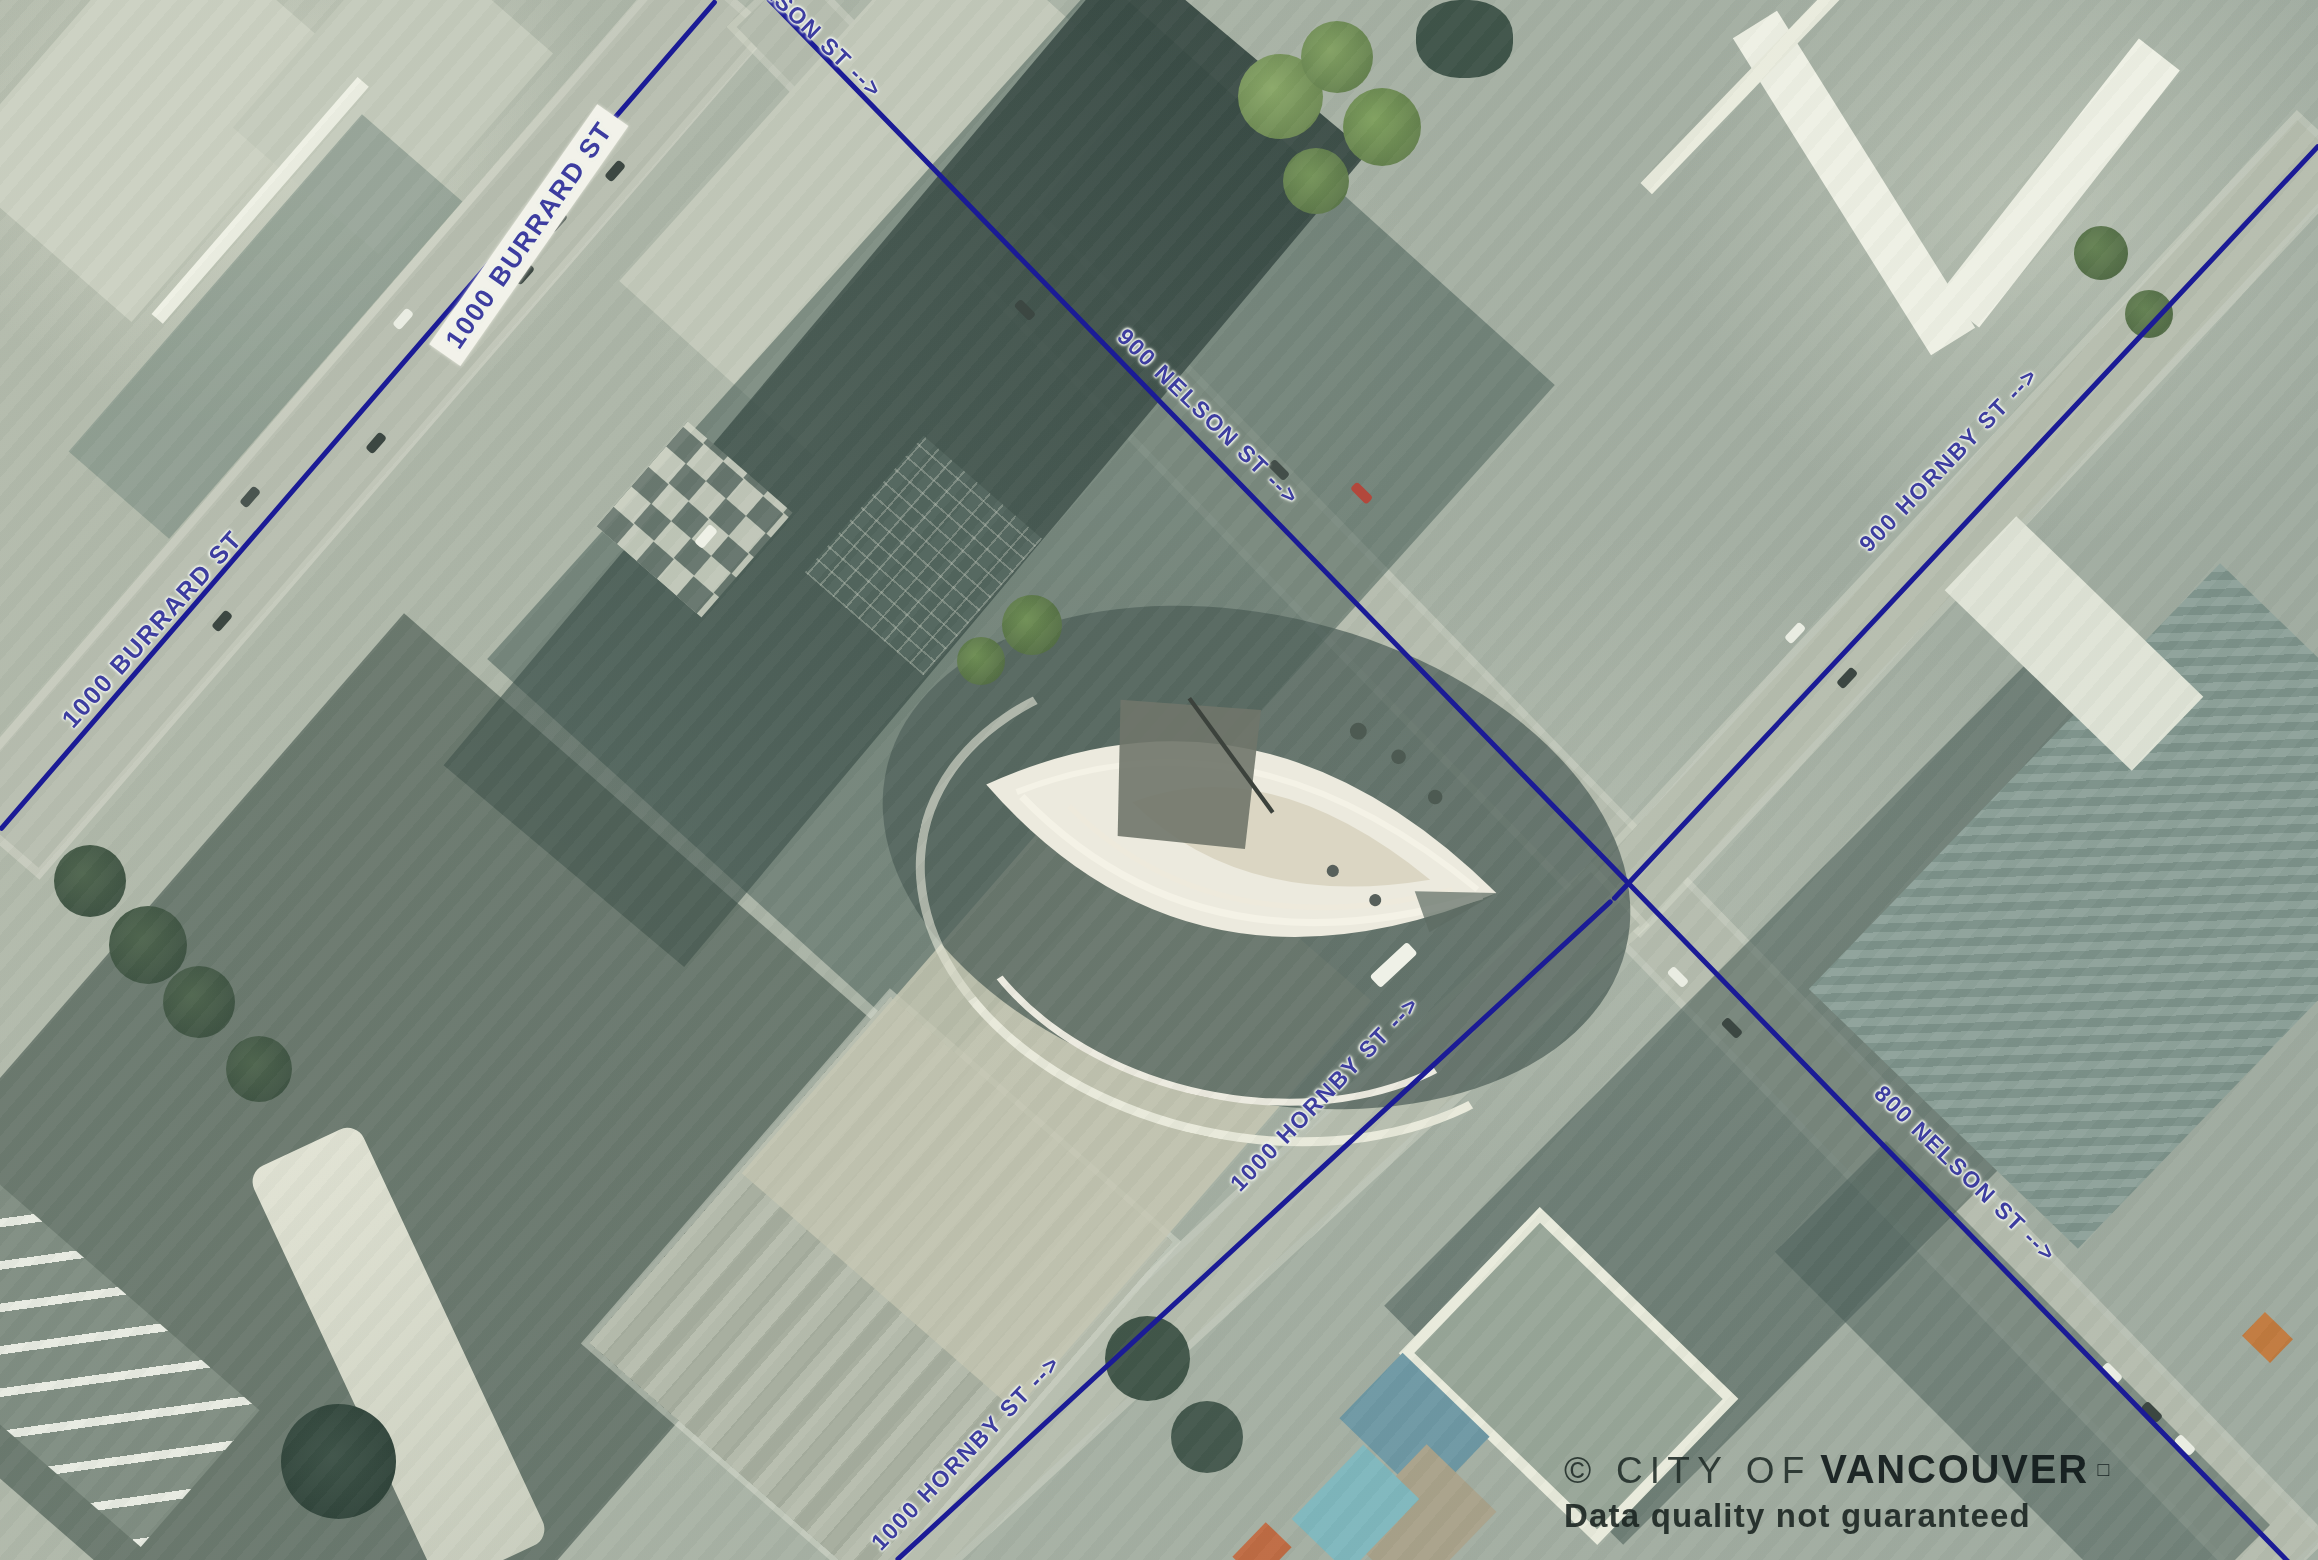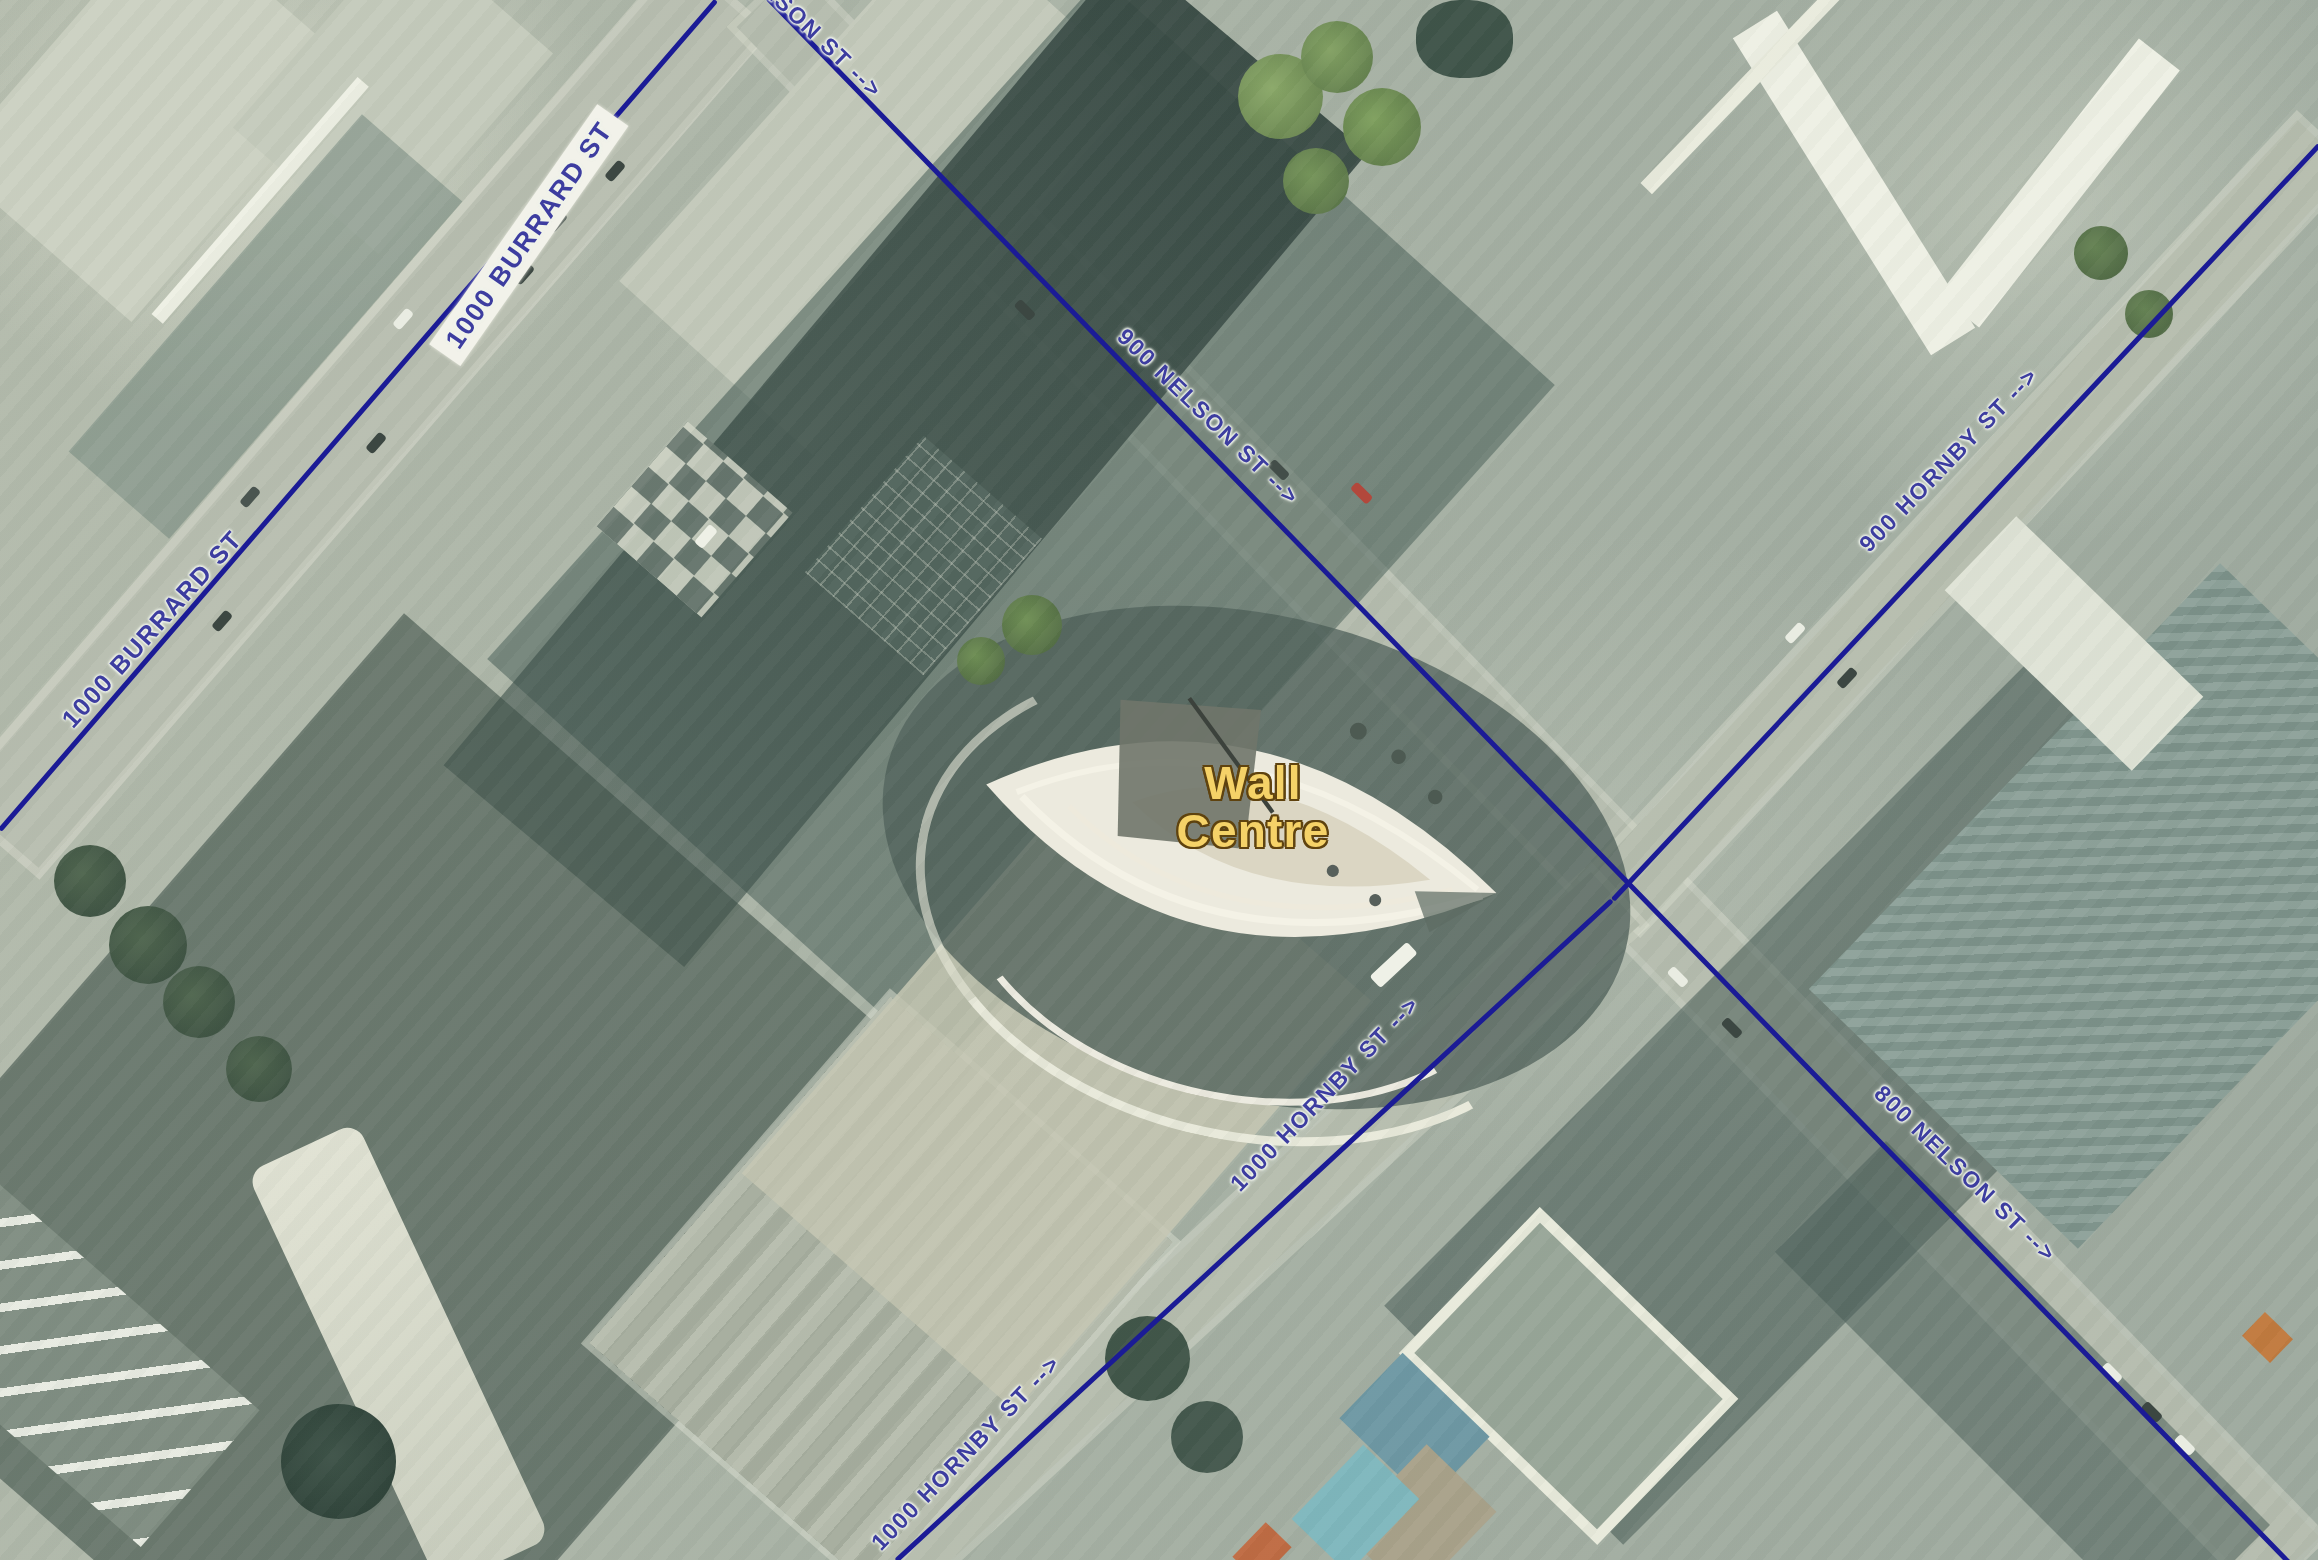--- a/index.html
+++ b/index.html
@@ -156,21 +156,25 @@
 
   <div class="street-label" style="left:529px;top:235px;font-size:26.6px;transform:translate(-50%,-50%) rotate(-55deg);background:#f2f2ea;padding:3.6px 12px;box-shadow:0 0 3.6px rgba(240,240,230,.9);">1000 BURRARD ST</div>
   <div class="street-label" style="left:152px;top:629px;font-size:25px;transform:translate(-50%,-50%) rotate(-48deg);">1000 BURRARD ST</div>
   <div class="street-label" style="left:791px;top:9.7px;transform:translate(-50%,-50%) rotate(44deg);">900 NELSON ST --&gt;</div>
   <div class="street-label" style="left:1208px;top:417px;transform:translate(-50%,-50%) rotate(44deg);">900 NELSON ST --&gt;</div>
   <div class="street-label" style="left:1949px;top:460px;transform:translate(-50%,-50%) rotate(-46deg);">900 HORNBY ST --&gt;</div>
   <div class="street-label" style="left:1325px;top:1094px;transform:translate(-50%,-50%) rotate(-46deg);">1000 HORNBY ST --&gt;</div>
   <div class="street-label" style="left:966px;top:1453px;transform:translate(-50%,-50%) rotate(-46deg);">1000 HORNBY ST --&gt;</div>
   <div class="street-label" style="left:1965px;top:1174px;transform:translate(-50%,-50%) rotate(44deg);">800 NELSON ST --&gt;</div>
 
-  <div id="wall-label">
-    <div>Wall</div>
-    <div>Centre</div>
+
+  <div id="watermark">
+    <div id="wm-line1">
+      <span id="wm-prefix">© CITY OF</span>
+        <span id="wm-brand">VANCOUVER</span>
+        <span id="wm-mark">□</span>
+    </div>
+    <div id="wm-line2">Data quality not guaranteed</div>
   </div>
-
 
   <div id="mottle2" class="abs" style="z-index:5;"></div>
 </div>
 
 
 </body></html>

